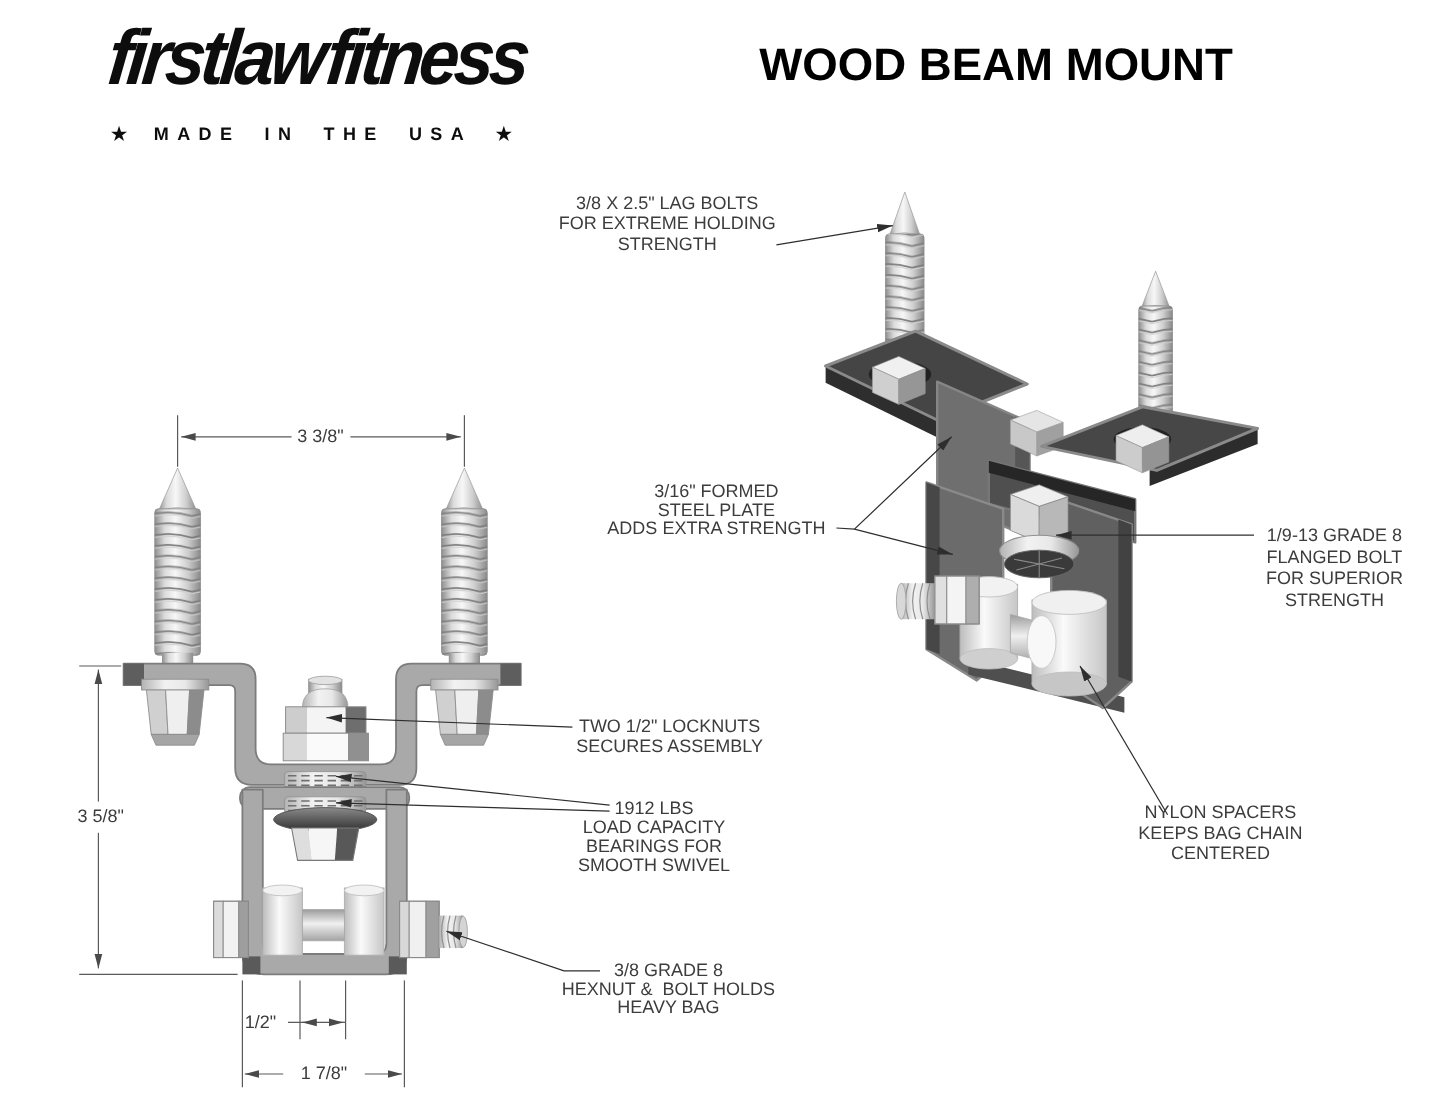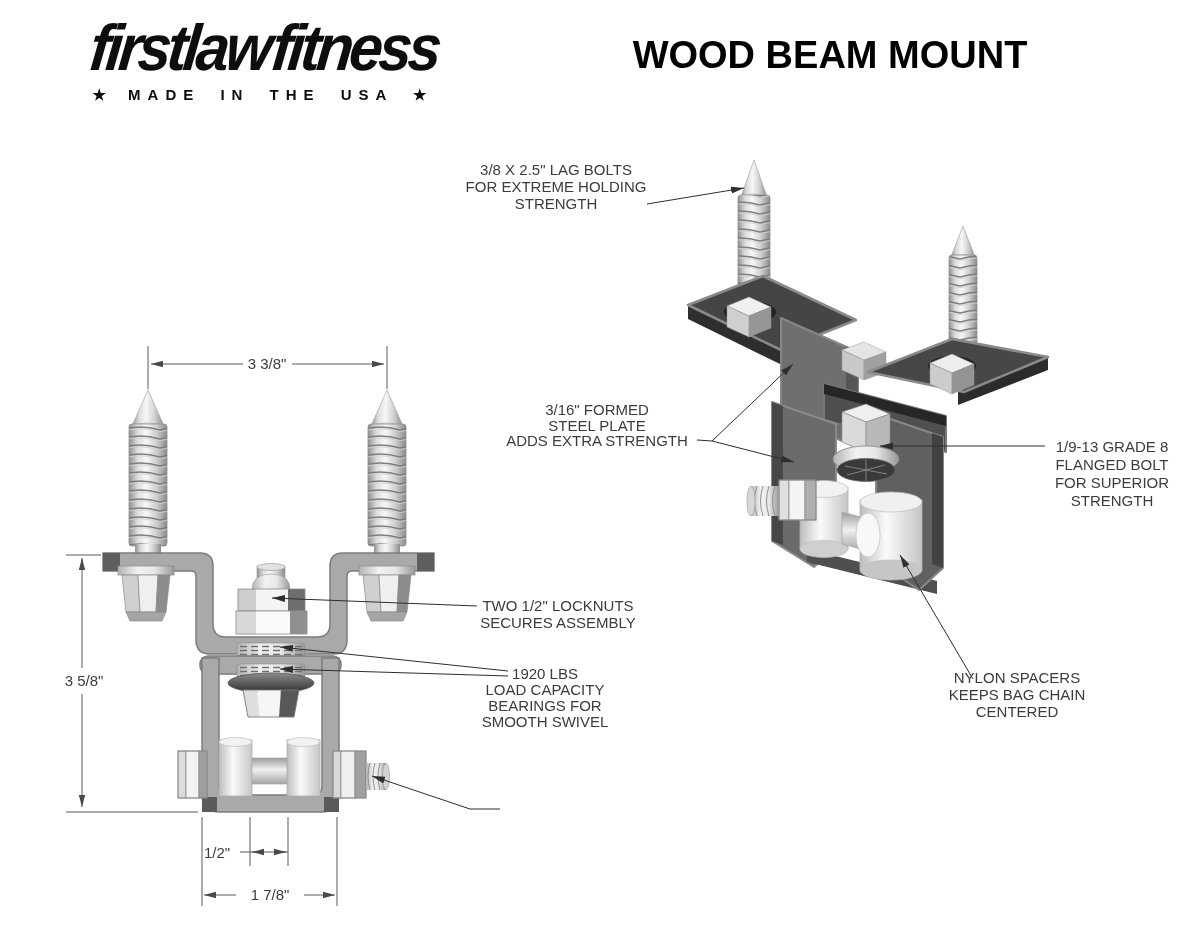--- a/index.html
+++ b/index.html
@@ -6,21 +6,21 @@
   .canvas{position:relative;width:1200px;height:928px;background:#fff;overflow:hidden;
           font-family:"Liberation Sans", sans-serif;}
   .drawing{position:absolute;left:0;top:0;}
 
   
   .logo{position:absolute;left:38px;top:18px;width:445px;text-align:center;color:#0d0d0d;}
   .logo-main{font-size:60px;font-weight:bold;font-style:italic;letter-spacing:-4px;
              transform:skewX(-6deg) scaleY(1.08);transform-origin:left bottom;
              white-space:nowrap;line-height:66px;}
   .logo-main .w2{margin-left:4px;}
-  .logo-tag{font-size:15px;font-weight:bold;letter-spacing:7px;word-spacing:9px;margin-top:2px;
+  .logo-tag{font-size:15px;font-weight:bold;letter-spacing:7px;word-spacing:9px;margin-top:19px;
             white-space:nowrap;}
   .logo-tag .star{letter-spacing:2px;}
   .title{position:absolute;left:560px;top:34px;width:540px;text-align:center;
          font-size:38px;font-weight:bold;color:#000;letter-spacing:0px;white-space:nowrap;}
 
   
   .callout{position:absolute;font-size:15px;line-height:17px;color:#3c3c3c;
            text-align:center;white-space:pre;}
   .dim{position:absolute;font-size:15px;color:#3c3c3c;text-align:center;white-space:pre;}
 </style>
@@ -311,26 +311,29 @@
 STRENGTH</div>
   <div class="callout" style="left:487px;top:402px;width:220px;line-height:15.5px;">3/16" FORMED
 STEEL PLATE
 ADDS EXTRA STRENGTH</div>
   <div class="callout" style="left:1032px;top:438px;width:160px;line-height:18px;">1/9-13 GRADE 8
 FLANGED BOLT
 FOR SUPERIOR
 STRENGTH</div>
   <div class="callout" style="left:458px;top:597px;width:200px;">TWO 1/2" LOCKNUTS
 SECURES ASSEMBLY</div>
-  <div class="callout" style="left:455px;top:666px;width:180px;line-height:16px;">1920 LBS
+  <div class="callout" style="left:455px;top:666px;width:180px;line-height:16px;">1912 LBS
 LOAD CAPACITY
 BEARINGS FOR
 SMOOTH SWIVEL</div>
   <div class="callout" style="left:927px;top:669px;width:180px;">NYLON SPACERS
 KEEPS BAG CHAIN
 CENTERED</div>
+  <div class="callout" style="left:457px;top:801px;width:200px;line-height:15.5px;">3/8 GRADE 8
+HEXNUT &amp;  BOLT HOLDS
+HEAVY BAG</div>
 
   <div class="dim" style="left:237px;top:355px;width:60px;">3 3/8"</div>
   <div class="dim" style="left:54px;top:672px;width:60px;">3 5/8"</div>
   <div class="dim" style="left:194px;top:844px;width:46px;">1/2"</div>
   <div class="dim" style="left:240px;top:886px;width:60px;">1 7/8"</div>
 
 </div>
 
 </body></html>

